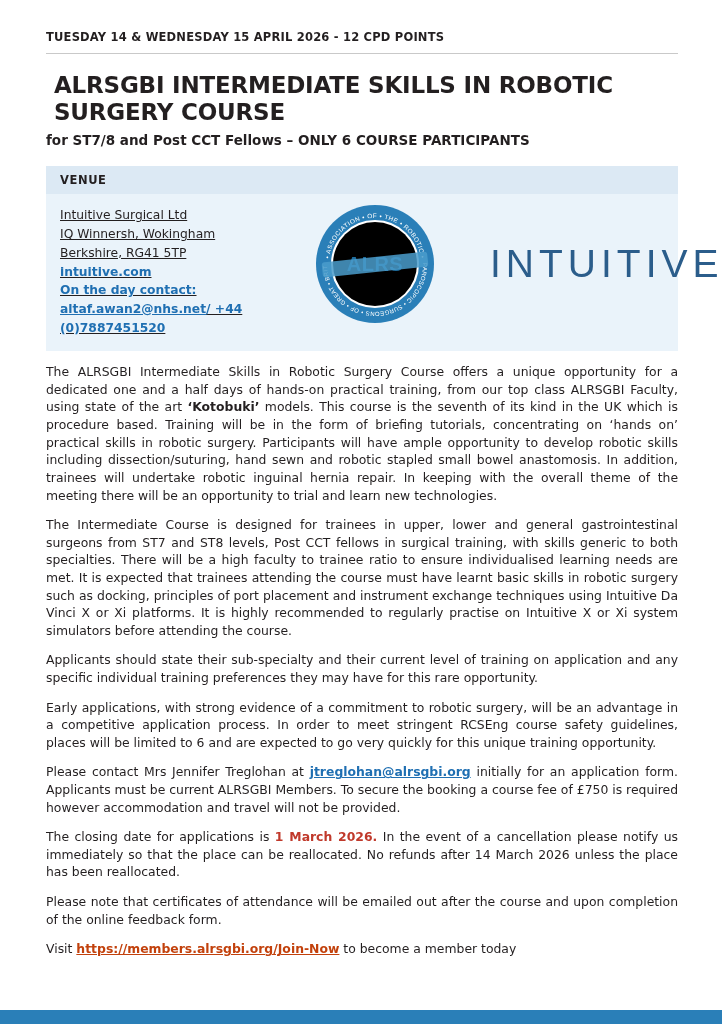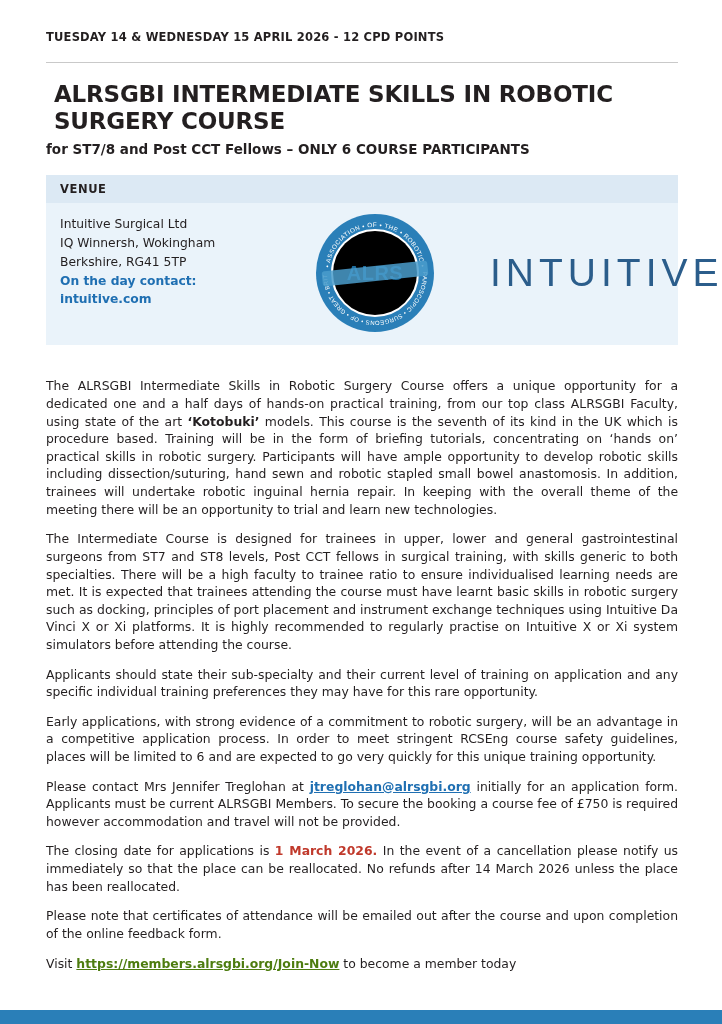--- a/index.html
+++ b/index.html
@@ -20,21 +20,21 @@
     position: relative;
     width: 722px;
     height: 1024px;
     padding: 30px 44px 0 46px;
   }
   .eyebrow {
     font-size: 11.5px;
     font-weight: bold;
     letter-spacing: 0.2px;
     color: #231f20;
-    margin: 0 0 18px 0;
+    margin: 0 0 9px 0;
     text-transform: uppercase;
   }
   .rule {
     border: none;
     border-top: 1px solid #c9c9c9;
     margin: 0 0 18px 0;
   }
   .title {
     font-size: 23px;
     font-weight: bold;
@@ -47,38 +47,39 @@
   .subtitle {
     font-size: 13.5px;
     font-weight: bold;
     line-height: 1.2;
     margin: 0 0 18px 0;
   }
   .venue-box {
     background: #eaf3fa;
     position: relative;
     padding: 0;
-    margin-bottom: 32px;
+    margin-bottom: 12px;
     min-height: 170px;
   }
   .venue-header {
     background: #dce9f4;
     padding: 7px 0 7px 14px;
     font-size: 11.5px;
     font-weight: bold;
     letter-spacing: 0.6px;
     color: #231f20;
   }
   .venue-body {
     padding: 12px 14px 14px 14px;
     font-size: 12.3px;
     line-height: 1.52;
     position: relative;
     z-index: 2;
     max-width: 300px;
+    text-decoration: underline;
   }
   .venue-body .line { margin: 0; }
   .venue-link {
     color: #1f6fb2;
     font-weight: bold;
     text-decoration: none;
   }
   .venue-contact-label {
     color: #1f6fb2;
     font-weight: bold;
@@ -167,21 +168,21 @@
   .link-blue {
     color: #1f6fb2;
     font-weight: bold;
     text-decoration: underline;
   }
   .date-red {
     color: #c0392b;
     font-weight: bold;
   }
   .visit-link {
-    color: #4d7c0f;
+    color: #c2410c;
     font-weight: bold;
     text-decoration: underline;
   }
   .bottom-bar {
     position: absolute;
     left: 0;
     right: 0;
     bottom: 0;
     height: 14px;
     background: #2a7fb8;
@@ -222,22 +223,23 @@
         </div>
         <div class="band"></div>
       </div>
       <div class="intuitive-logo">INTUITIVE</div>
     </div>
 
     <div class="venue-body">
       <p class="line">Intuitive Surgical Ltd</p>
       <p class="line">IQ Winnersh, Wokingham</p>
       <p class="line">Berkshire, RG41 5TP</p>
+      <p class="line"><a class="venue-link" href="#">intuitive.com</a></p>
       <p class="line venue-contact-label">On the day contact:</p>
-      <p class="line"><a class="venue-link" href="#">intuitive.com</a></p>
+      <p class="line"><a class="venue-email" href="#">altaf.awan2@nhs.net</a><span class="venue-phone">/ +44 (0)7887451520</span></p>
     </div>
   </div>
 
   <div class="body-copy">
     <p><span>The ALRSGBI Intermediate Skills in Robotic Surgery Course offers a unique opportunity for a dedicated one and a half days of hands-on practical training, from our top class ALRSGBI Faculty, using state of the art </span><span class="em-bold">‘Kotobuki’</span><span> models. This course is the seventh of its kind in the UK which is procedure based. Training will be in the form of briefing tutorials, concentrating on ‘hands on’ practical skills in robotic surgery. Participants will have ample opportunity to develop robotic skills including dissection/suturing, hand sewn and robotic stapled small bowel anastomosis. In addition, trainees will undertake robotic inguinal hernia repair. In keeping with the overall theme of the meeting there will be an opportunity to trial and learn new technologies.</span></p>
 
     <p>The Intermediate Course is designed for trainees in upper, lower and general gastrointestinal surgeons from ST7 and ST8 levels, Post CCT fellows in surgical training, with skills generic to both specialties. There will be a high faculty to trainee ratio to ensure individualised learning needs are met. It is expected that trainees attending the course must have learnt basic skills in robotic surgery such as docking, principles of port placement and instrument exchange techniques using Intuitive Da Vinci X or Xi platforms. It is highly recommended to regularly practise on Intuitive X or Xi system simulators before attending the course.</p>
 
     <p>Applicants should state their sub-specialty and their current level of training on application and any specific individual training preferences they may have for this rare opportunity.</p>
 

